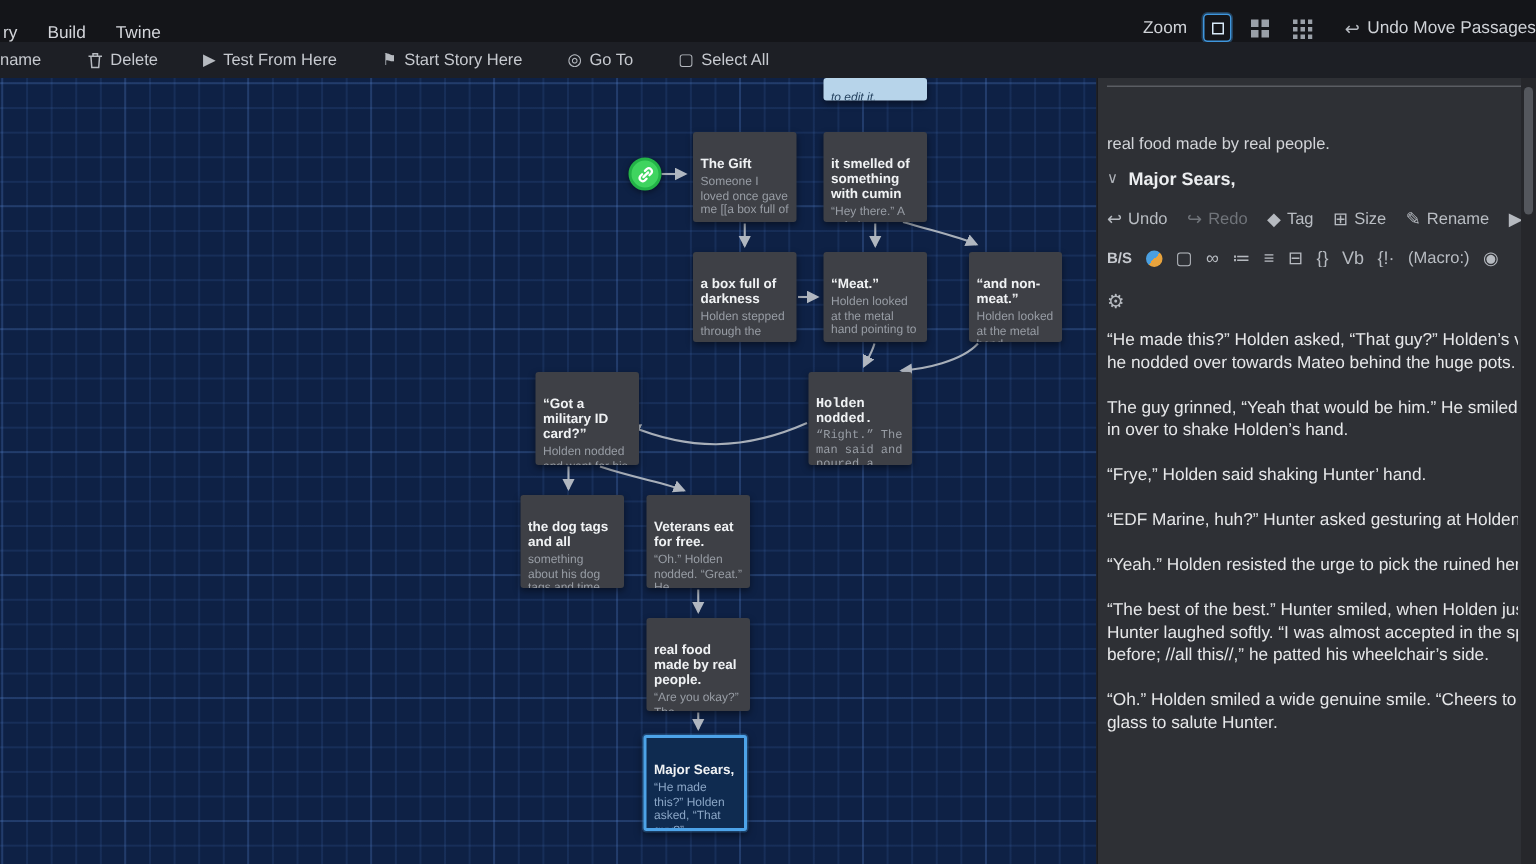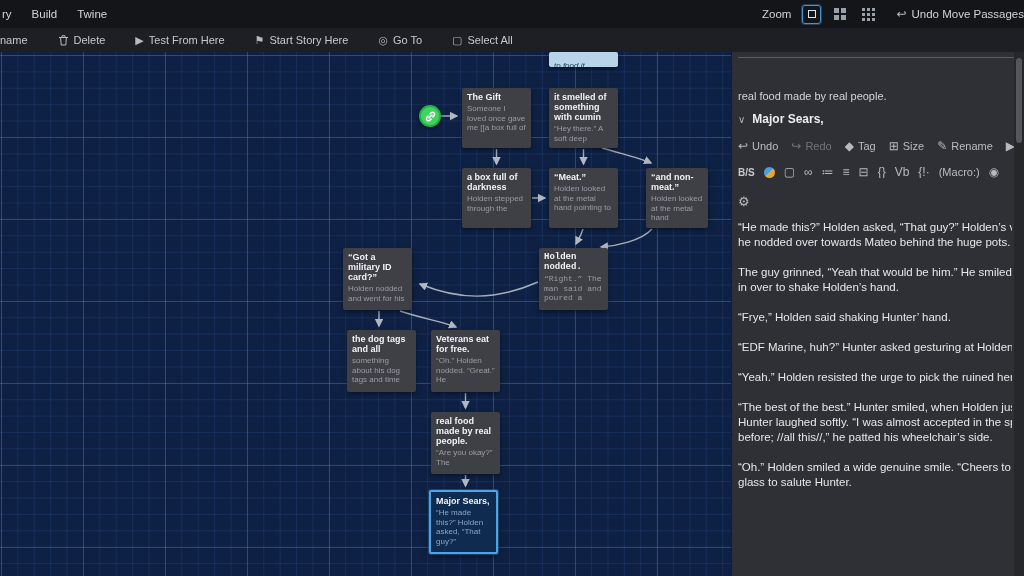--- a/index.html
+++ b/index.html
@@ -2,21 +2,21 @@
 <html><head>
 <meta charset="utf-8">
 <style>
   * { margin:0; padding:0; box-sizing:border-box; }
   html,body { width:1024px; height:576px; overflow:hidden; background:#17181d;
     font-family:"Liberation Sans", sans-serif; }
   .app { position:relative; width:1024px; height:576px; overflow:hidden; }
 
   
   .menubar { position:absolute; left:0; top:0; width:1024px; height:28px;
-    background:#141519; display:flex; align-items:center; white-space:nowrap;
+    background:#141519; display:flex; align-items:flex-end; white-space:nowrap;
     overflow:hidden; color:#d3d5da; font-size:11.5px; }
   .menubar .menus { display:flex; gap:20px; padding-left:2px; }
   .menu-item { cursor:default; }
   .menubar .right { margin-left:auto; display:flex; align-items:center; gap:9px; padding-right:0; }
   .zoom-label { color:#cfd2d7; margin-right:2px; }
   .zoom-btn { width:19px; height:19px; border:1px solid #3f96dd; border-radius:3px;
     box-shadow:0 0 0 1px rgba(63,150,221,.35); display:flex; align-items:center;
     justify-content:center; cursor:pointer; }
   .zoom-btn .inner-sq { width:8px; height:8px; border:1px solid #d8eaf9; }
   .icon-btn { width:19px; height:19px; display:flex; align-items:center; justify-content:center; cursor:pointer; }
@@ -36,21 +36,21 @@
     background-image:
       linear-gradient(rgba(96,140,215,.30) 1px, transparent 1px),
       linear-gradient(90deg, rgba(96,140,215,.30) 1px, transparent 1px),
       linear-gradient(rgba(70,115,190,.16) 1px, transparent 1px),
       linear-gradient(90deg, rgba(70,115,190,.16) 1px, transparent 1px);
     background-size:82px 82px, 82px 82px, 16.4px 16.4px, 16.4px 16.4px;
     background-position:0 3px, 1px 0, 0 3px, 1px 0; }
   .links-svg { position:absolute; left:0; top:0; width:731px; height:524px; }
 
   .node { position:absolute; width:69px; height:60px; background:#3e4046; border-radius:2px;
-    padding:4px 5px; overflow:hidden; cursor:pointer;
+    padding:16px 5px; overflow:hidden; cursor:pointer;
     box-shadow:0 2px 5px rgba(0,0,0,.45); }
   .node.tall { height:62px; }
   .node-title { font-size:9px; font-weight:bold; color:#f0f2f4; line-height:1.12; margin-bottom:2px; }
   .node-body { font-size:8px; color:#989da5; line-height:1.2; }
   .node.selected { height:64px; background:#0f2b50; border:2px solid #4da3e8;
     box-shadow:0 0 0 1px rgba(77,163,232,.3), 0 2px 6px rgba(0,0,0,.55); }
   .node.selected .node-body { color:#8ba6c6; }
   .node.partial { height:15px; background:#b7d4ea; padding:2px 5px; }
   .node.partial .partial-text { font-size:8px; font-style:italic; color:#25425f; }
 
@@ -188,21 +188,21 @@
         <path d="M652 177 C641 189 616 194 601 195" marker-end="url(#arr)"></path>
         <path d="M538 230 C495 249 459 248 420 232" marker-end="url(#arr)"></path>
         <path d="M379 259 V274" marker-end="url(#arr)"></path>
         <path d="M400 259 C424 267 444 270 456 275" marker-end="url(#arr)"></path>
         <path d="M465.5 341 V356" marker-end="url(#arr)"></path>
         <path d="M465.5 423 V434" marker-end="url(#arr)"></path>
       </g>
     </svg>
 
     <div class="node partial" style="left:549px; top:0;">
-      <span class="partial-text">to food it.</span>
+      <span class="partial-text">to edit it.</span>
     </div>
 
     <div class="link-badge">
       <svg width="13" height="13" viewBox="0 0 14 14">
         <g stroke="#ffffff" stroke-width="1.6" fill="none" stroke-linecap="round">
           <path d="M5.3 8.7 L8.7 5.3"></path>
           <path d="M4.4 6.6 L3 8 a2.3 2.3 0 0 0 3.2 3.2 l1.4 -1.4"></path>
           <path d="M9.6 7.4 L11 6 a2.3 2.3 0 0 0 -3.2 -3.2 L6.4 4.2"></path>
         </g>
       </svg>
@@ -221,21 +221,21 @@
       <div class="node-body">Holden looked at the metal hand pointing to</div>
     </div>
     <div class="node" style="left:462px; top:116px;">
       <div class="node-title">a box full of darkness</div>
       <div class="node-body">Holden stepped through the</div>
     </div>
     <div class="node" style="left:646px; top:116px; width:62px;">
       <div class="node-title">“and non-meat.”</div>
       <div class="node-body">Holden looked at the metal hand</div>
     </div>
-    <div class="node tall" style="left:343px; top:196px;">
+    <div class="node tall" style="left:357px; top:196px;">
       <div class="node-title">“Got a military ID card?”</div>
       <div class="node-body">Holden nodded and went for his</div>
     </div>
     <div class="node tall" style="left:539px; top:196px;font-family:Liberation Mono, monospace;">
       <div class="node-title">Holden nodded.</div>
       <div class="node-body">“Right.” The man said and poured a</div>
     </div>
     <div class="node tall" style="left:347px; top:278px;">
       <div class="node-title">the dog tags and all</div>
       <div class="node-body">something about his dog tags and time</div>

